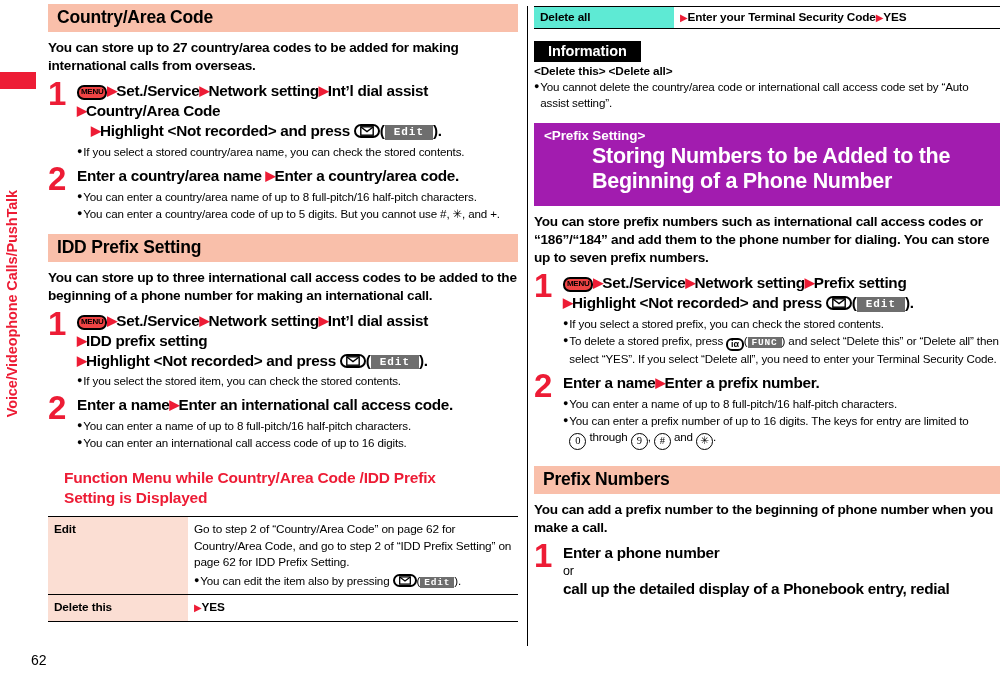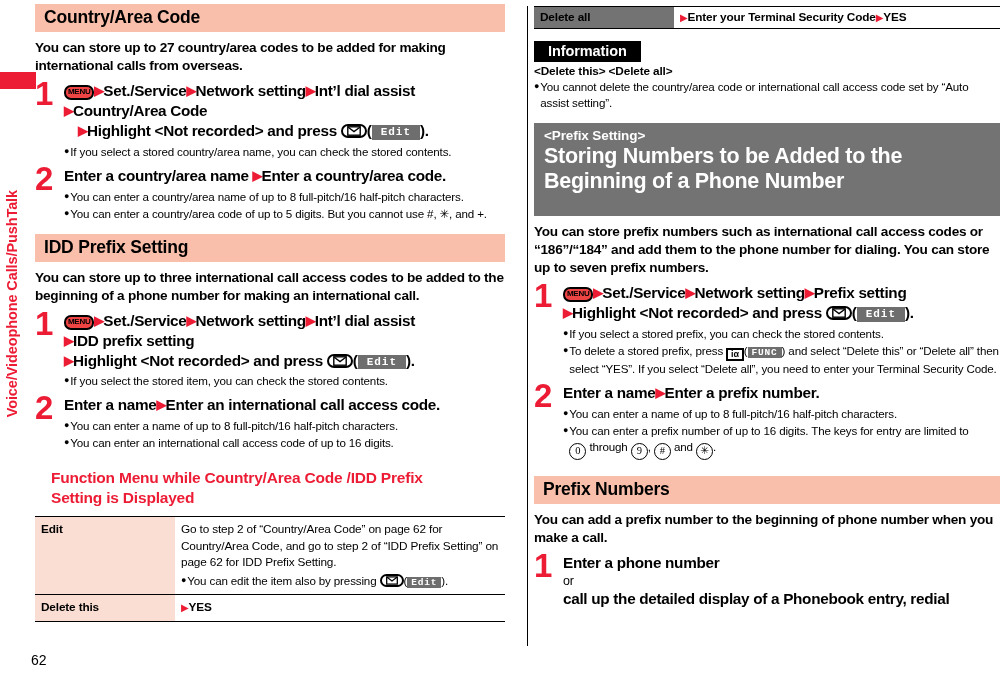--- a/index.html
+++ b/index.html
@@ -52,21 +52,21 @@
   .page-num {
     position: absolute;
     left: 31px; top: 652px;
     font-size: 14px;
     color: #000;
   }
 
   
   #col-left {
     position: absolute;
-    left: 35px; top: 4px;
+    left: 48px; top: 4px;
     width: 470px;
   }
   #col-right {
     position: absolute;
     left: 534px; top: 4px;
     width: 466px;
   }
   .col-divider {
     position: absolute;
     left: 527px; top: 6px;
@@ -96,35 +96,36 @@
   }
   .hdr-redbar .txt {
     color: #ED1C35;
     font-weight: bold;
     font-size: 15.5px;
     line-height: 1.28;
     padding: 1px 0 2px 0;
     letter-spacing: -0.2px;
   }
   .hdr-bigred {
-    background: #737373;
+    background: #a21caf;
     color: #fff;
-    padding: 5px 10px 22px 10px;
+    padding: 5px 10px 12px 10px;
   }
   .hdr-bigred .kicker {
     font-size: 13.5px;
     font-weight: bold;
     letter-spacing: -0.1px;
     margin-bottom: 1px;
   }
   .hdr-bigred .title {
     font-size: 21.5px;
     font-weight: bold;
     line-height: 1.16;
     letter-spacing: -0.3px;
+    margin-left: 48px;
   }
   .hdr-info {
     background: #000;
     color: #fff;
     display: inline-block;
     font-weight: bold;
     font-size: 14.5px;
     padding: 2px 14px 3px 14px;
     letter-spacing: -0.1px;
   }
@@ -206,21 +207,21 @@
     border-radius: 8px;
     padding: 0px 4px;
     vertical-align: -2px;
     line-height: 1;
     background: #fff;
   }
   .key-mail svg { display:block; }
   .key-func {
     display: inline-block;
     border: 2px solid #000;
-    border-radius: 0;
+    border-radius: 6px;
     padding: 0px 3px 0px 3px;
     vertical-align: -2px;
     line-height: 1;
     font-size: 9px;
     font-weight: bold;
     background: #fff;
   }
   .key-round {
     display: inline-block;
     border: 1.6px solid #000;
@@ -282,21 +283,21 @@
     margin-top: 2px;
   }
   .rt-table td {
     border-top: 1.4px solid #000;
     border-bottom: 1.4px solid #000;
     padding: 3px 6px 4px 6px;
     vertical-align: top;
     letter-spacing: -0.15px;
   }
   .rt-table td:first-child {
-    background: #737373;
+    background: #5eead4;
     font-weight: bold;
     width: 128px;
   }
   .rt-table .bold { font-weight: bold; }
 
   .info-block { margin-top: 12px; }
   .info-sub {
     font-weight: bold;
     font-size: 11.8px;
     margin-top: 2px;

